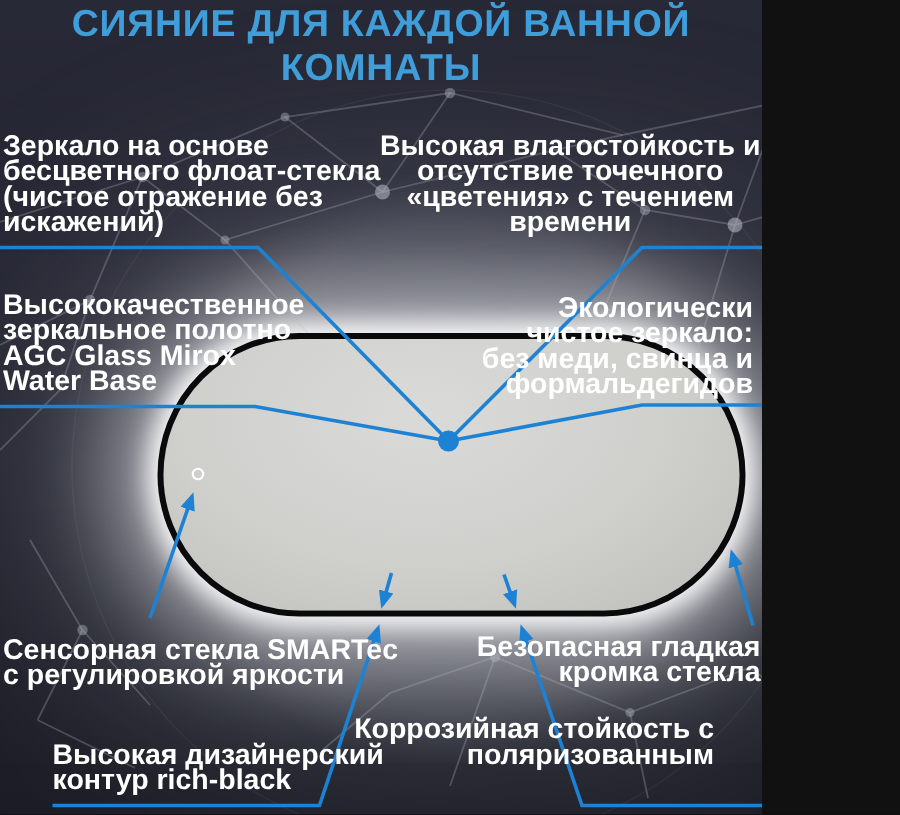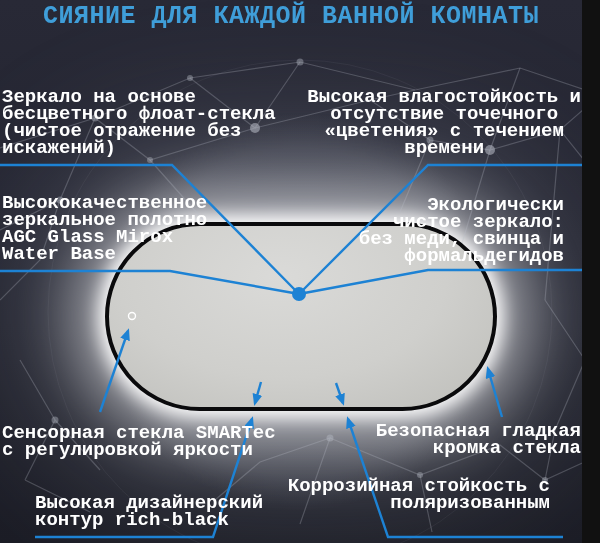--- a/index.html
+++ b/index.html
@@ -1,18 +1,18 @@
 <!DOCTYPE html>
 <html style="--accent-blue: #1d82d4; --title-blue: #3f9ed9; --text-white: #ffffff; --background-dark: #282936; --mirror-outline: #0a0a0c; --mirror-surface: #cfcfcc; --glow-white: #ffffff; --mesh-grey: #b9bdc9;"><head>
 <meta charset="utf-8">
 <style>
   html,body{margin:0;padding:0;background:#111;}
   .stage{
-    position:relative;width:582px;height:543px;overflow:hidden;
-    font-family:Liberation Mono, monospace;
+    position:relative;width:508px;height:543px;overflow:hidden;
+    font-family:Liberation Sans, sans-serif;
     background:
       radial-gradient(circle 265px at 300px 312px, rgba(185,188,200,0.30) 0%, rgba(140,143,155,0.16) 62%, rgba(0,0,0,0) 75%),
       linear-gradient(180deg, var(--background-dark,#282936) 0%, #232430 45%, #1b1c25 100%);
   }
   .title{
     position:absolute;top:2px;left:0;width:100%;text-align:center;z-index:6;
     font-size:25px;font-weight:700;letter-spacing:.5px;
     color:var(--title-blue,#3f9ed9);
   }
   .glow{
@@ -36,21 +36,21 @@
   .dot{fill:var(--accent-blue,#1d82d4);}
   .ring{stroke:#fff;stroke-width:1.4;fill:none;}
   .cb{
     position:absolute;z-index:5;color:var(--text-white,#fff);
     font-size:19px;line-height:17px;font-weight:700;white-space:nowrap;
   }
   .cb.right{text-align:right;}
   #cb-float{left:2px;top:89px;}
   #cb-moisture{right:1px;top:89px;text-align:center;}
   #cb-agc{left:2px;top:195px;}
-  #cb-eco{right:18px;top:197px;}
+  #cb-eco{right:6px;top:197px;}
   #cb-smartec{left:2px;top:425px;}
   #cb-richblack{left:35px;top:495px;}
   #cb-safe{right:1px;top:423px;}
   #cb-strongon{right:32px;top:478px;}
 </style>
 </head>
 <body>
 
 <div class="stage">
 

